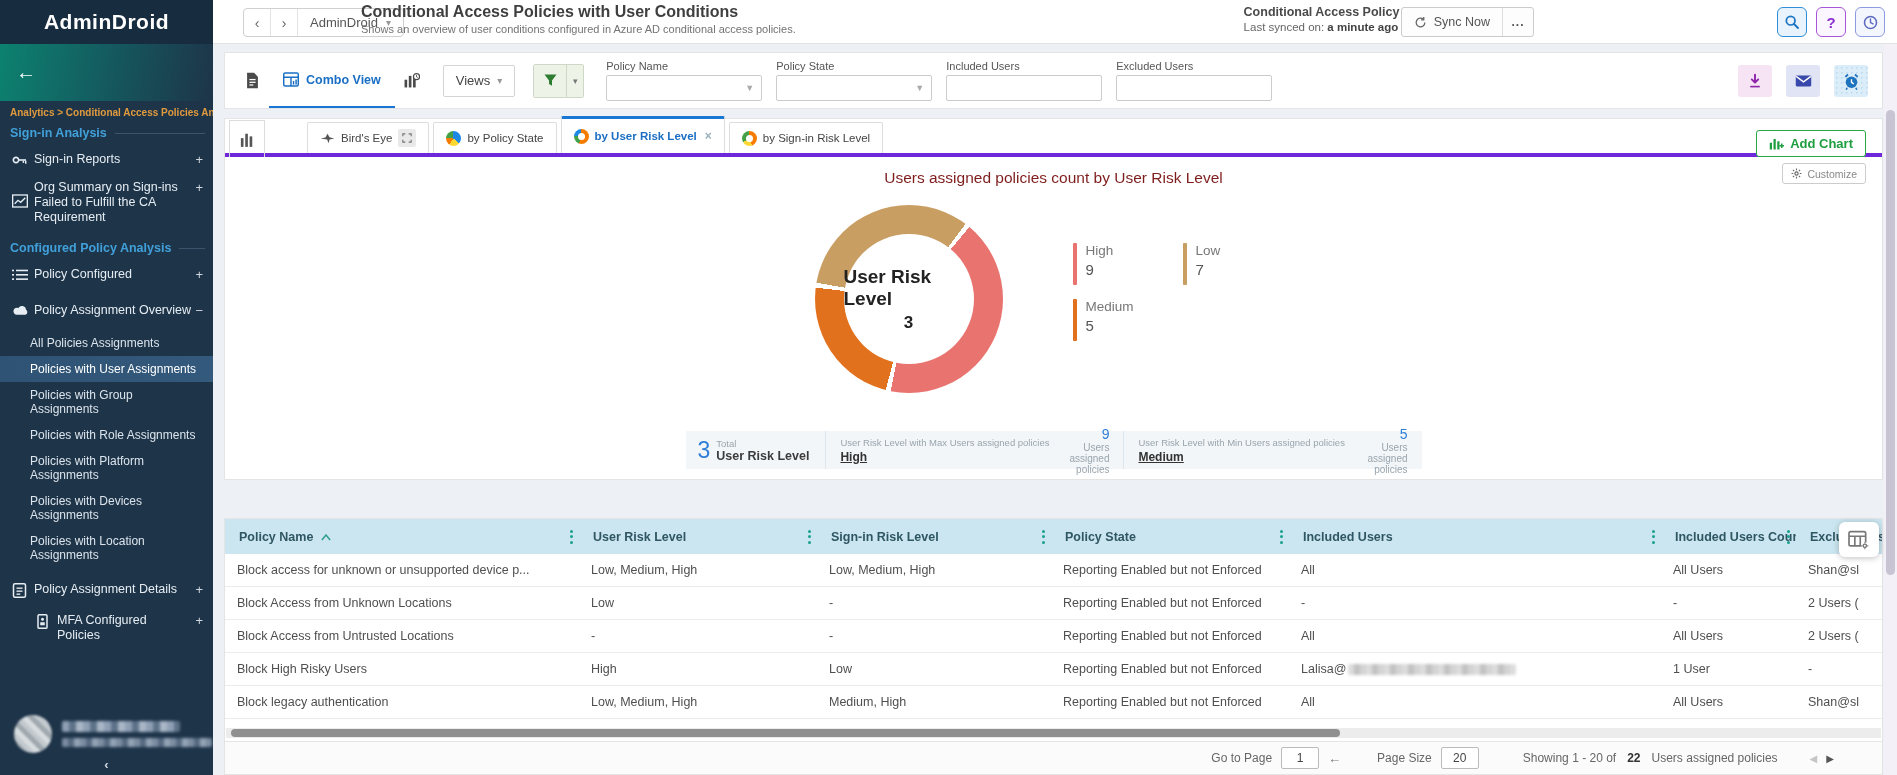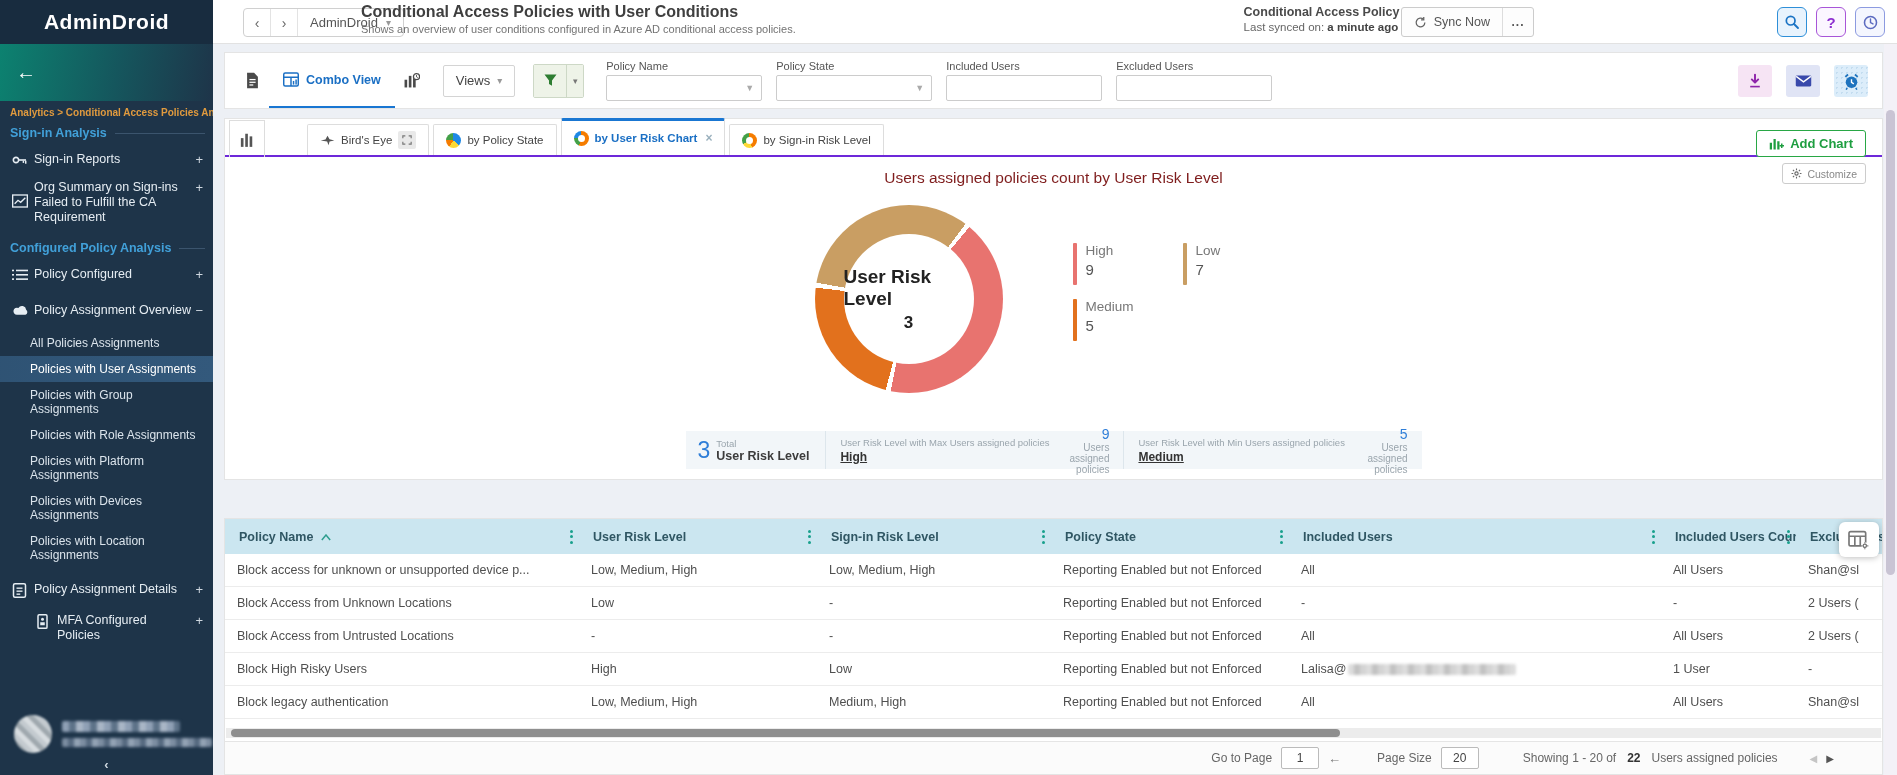--- a/index.html
+++ b/index.html
@@ -69,21 +69,21 @@
   .select-box { height:26px; border:1px solid #ccc; border-radius:2px; background:#fff; display:flex; align-items:center; justify-content:flex-end; padding-right:7px; color:#aaa; font-size:9px; cursor:pointer; }
   .input-box { height:26px; width:100%; border:1px solid #ccc; border-radius:2px; background:#fff; padding:0 6px; font-size:12px; color:#444; font-family:"Liberation Sans",sans-serif; }
   .tool-right { position:absolute; right:14px; top:12px; display:flex; gap:14px; }
   .tr-btn { width:34px; height:32px; border-radius:3px; display:flex; align-items:center; justify-content:center; cursor:pointer; }
   .tr-btn.download { background:#f6e4f4; }
   .tr-btn.mail { background:#e0e4f5; }
   .tr-btn.alarm { background:#dcedfa; background-image:radial-gradient(#c4ddf0 1px, transparent 1px); background-size:5px 5px; }
 
   
   .chart-panel { position:absolute; left:11px; right:14px; top:118px; height:362px; background:#fff; border:1px solid #e4e4e4; }
-  .tabstrip { height:38px; border-bottom:2px solid #6d28d9; display:flex; align-items:flex-end; padding-left:4px; }
+  .tabstrip { height:38px; border-bottom:4px solid #6d28d9; display:flex; align-items:flex-end; padding-left:4px; }
   .strip-iconbox { width:36px; height:36px; border:1px solid #ddd; border-bottom:none; display:flex; align-items:center; justify-content:center; margin-right:42px; align-self:flex-start; margin-top:1px; height:37px; }
   .tab { display:flex; align-items:center; gap:6px; height:31px; padding:0 12px; border:1px solid #ddd; border-bottom:none; background:#fff; font-size:11.5px; color:#444; margin-right:4px; border-radius:2px 2px 0 0; cursor:pointer; white-space:nowrap; }
   .tab.active { border-top:3px solid #1976d2; color:#1a6fc4; font-weight:600; height:37px; }
   .tab .close-x { color:#9ab0bd; font-size:12px; margin-left:2px; }
   .expand-box { width:18px; height:18px; background:#e9e9e9; border-radius:2px; display:flex; align-items:center; justify-content:center; }
   .pie-ico { width:15px; height:15px; border-radius:50%; display:inline-block; position:relative; }
   .pie-solid { background:conic-gradient(#1e88e5 0 130deg,#fdd835 130deg 215deg,#f57c00 215deg 275deg,#43a047 275deg 360deg); }
   .pie-ring { background:conic-gradient(#f57c00 0 200deg,#43a047 200deg 275deg,#1e88e5 275deg 360deg); }
   .pie-ring2 { background:conic-gradient(#f57c00 0 160deg,#fdd835 160deg 240deg,#43a047 240deg 360deg); }
   .pie-ring::after, .pie-ring2::after { content:""; position:absolute; inset:4px; background:#fff; border-radius:50%; }
@@ -418,21 +418,21 @@
                 <path d="M1 4 V1 H4 M8 1 H11 V4 M11 8 V11 H8 M4 11 H1 V8" fill="none" stroke="#777" stroke-width="1.4"></path>
               </svg>
           </span>
         </div>
         <div class="tab">
           <span class="pie-ico pie-solid"></span>
           <span>by Policy State</span>
         </div>
         <div class="tab active">
           <span class="pie-ico pie-ring"></span>
-          <span>by User Risk Chart</span>
+          <span>by User Risk Level</span>
           <span class="close-x">×</span>
         </div>
         <div class="tab">
           <span class="pie-ico pie-ring2"></span>
           <span>by Sign-in Risk Level</span>
         </div>
       </div>
 
       <div class="addchart-btn">
         <svg width="15" height="15" viewBox="0 0 20 20">

